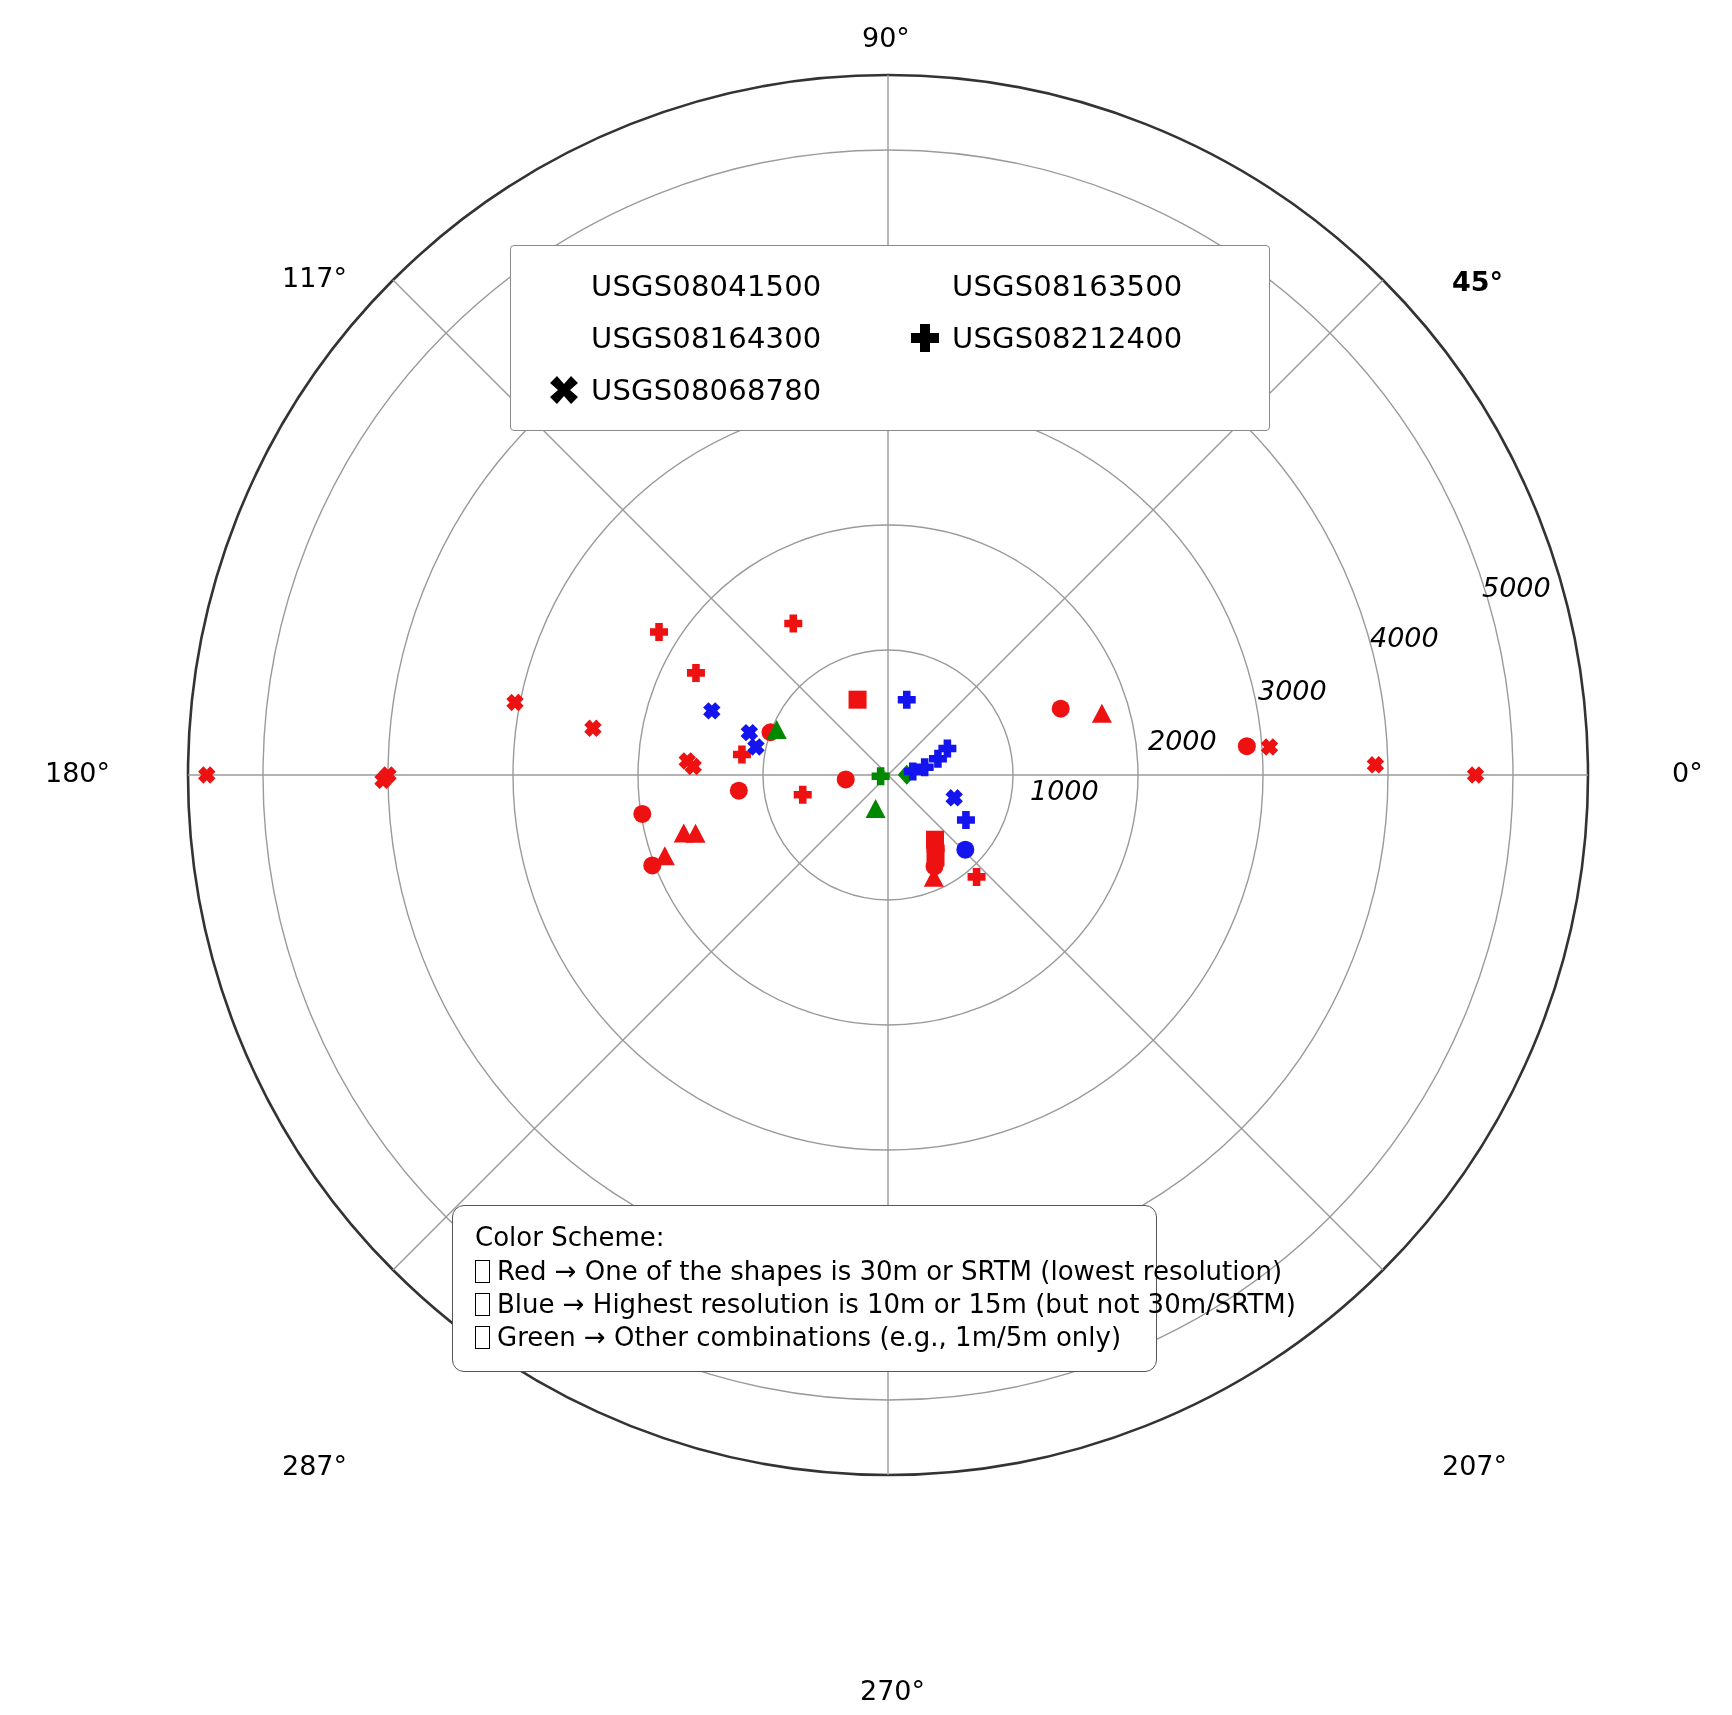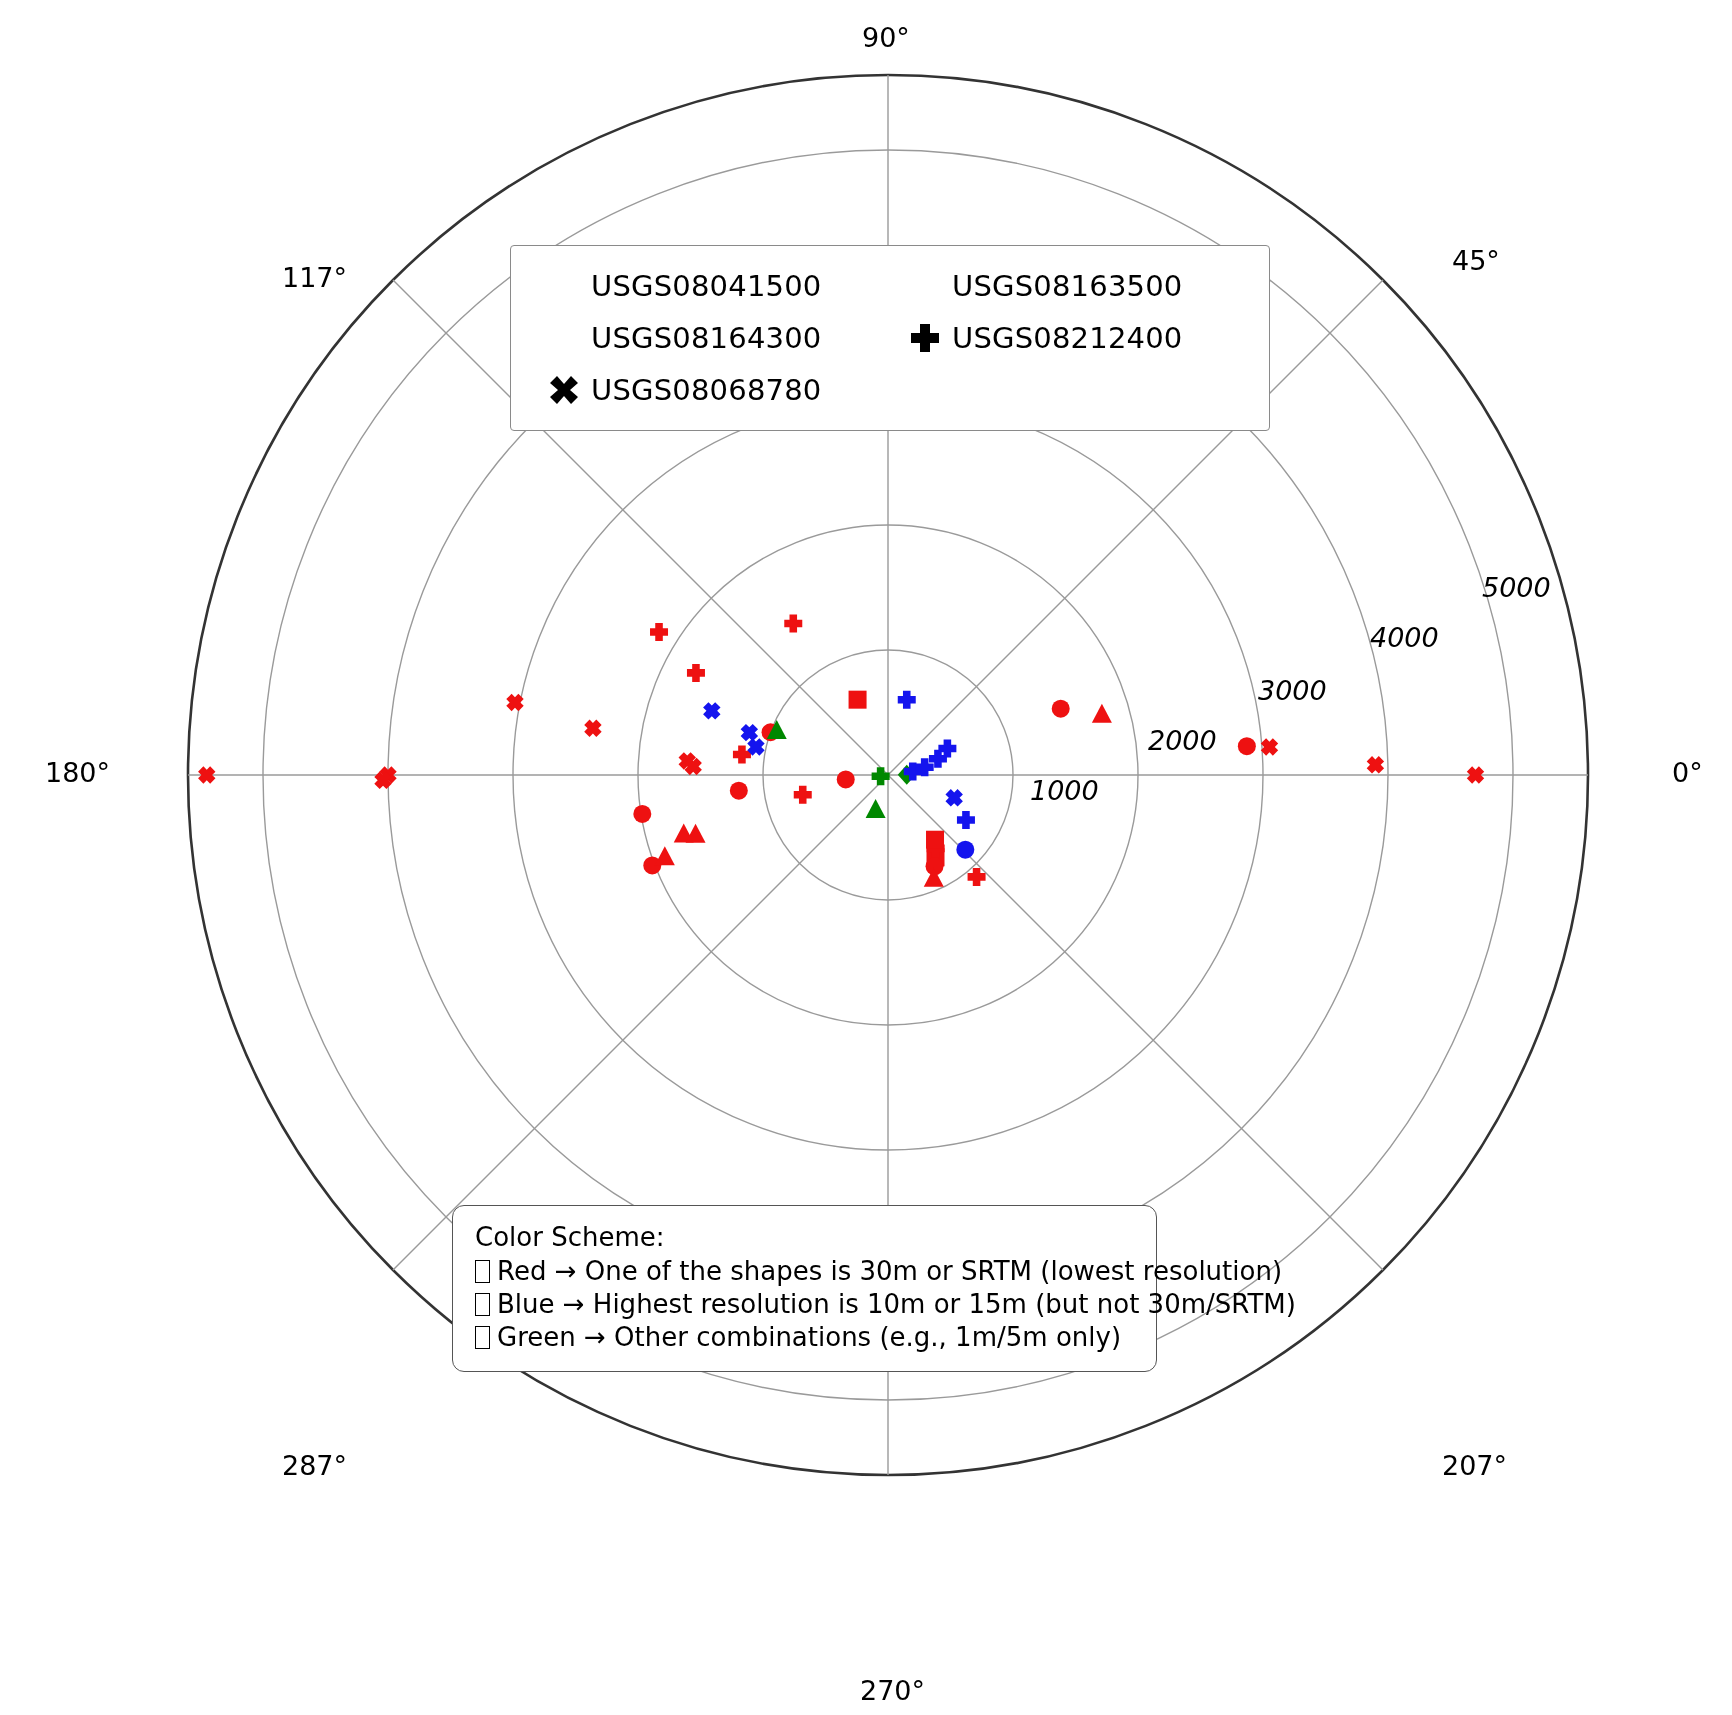--- a/index.html
+++ b/index.html
@@ -182,21 +182,21 @@
       <polygon points="1101.880727346276,703.6706883307177 1091.880727346276,722.6706883307177 1111.880727346276,722.6706883307177" fill="#ee1111"></polygon>
       <polygon points="908.9767017185393,762.5206724759984 916.5367017185392,762.5206724759984 916.5367017185392,767.7406724759984 921.7567017185393,767.7406724759984 921.7567017185393,775.3006724759983 916.5367017185392,775.3006724759983 916.5367017185392,780.5206724759984 908.9767017185393,780.5206724759984 908.9767017185393,775.3006724759983 903.7567017185393,775.3006724759983 903.7567017185393,767.7406724759984 908.9767017185393,767.7406724759984" fill="#1414ee"></polygon>
       <polygon points="920.9005350275178,758.2033115943341 928.4605350275177,758.2033115943341 928.4605350275177,763.4233115943341 933.6805350275177,763.4233115943341 933.6805350275177,770.983311594334 928.4605350275177,770.983311594334 928.4605350275177,776.2033115943341 920.9005350275178,776.2033115943341 920.9005350275178,770.983311594334 915.6805350275177,770.983311594334 915.6805350275177,763.4233115943341 920.9005350275178,763.4233115943341" fill="#1414ee"></polygon>
       <polygon points="934.1504671054956,749.7766077953153 941.7104671054956,749.7766077953153 941.7104671054956,754.9966077953153 946.9304671054956,754.9966077953153 946.9304671054956,762.5566077953152 941.7104671054956,762.5566077953152 941.7104671054956,767.7766077953153 934.1504671054956,767.7766077953153 934.1504671054956,762.5566077953152 928.9304671054956,762.5566077953152 928.9304671054956,754.9966077953153 934.1504671054956,754.9966077953153" fill="#1414ee"></polygon>
       <polygon points="943.6004547467691,739.562118200073 951.160454746769,739.562118200073 951.160454746769,744.782118200073 956.380454746769,744.782118200073 956.380454746769,752.342118200073 951.160454746769,752.342118200073 951.160454746769,757.562118200073 943.6004547467691,757.562118200073 943.6004547467691,752.342118200073 938.380454746769,752.342118200073 938.380454746769,744.782118200073 943.6004547467691,744.782118200073" fill="#1414ee"></polygon>
       <polygon points="798.962619331292,785.6832172550882 806.5226193312919,785.6832172550882 806.5226193312919,790.9032172550882 811.742619331292,790.9032172550882 811.742619331292,798.4632172550881 806.5226193312919,798.4632172550881 806.5226193312919,803.6832172550882 798.962619331292,803.6832172550882 798.962619331292,798.4632172550881 793.742619331292,798.4632172550881 793.742619331292,790.9032172550882 798.962619331292,790.9032172550882" fill="#ee1111"></polygon>
       <circle cx="738.821715694759" cy="790.6792694901479" r="9" fill="#ee1111"></circle>
     </svg>
 
   <div class="angle-label" style="left:1672px; top:757px;">0°</div>
-  <div class="angle-label" style="left:1452px; top:245px;">45°</div>
+  <div class="angle-label" style="left:1452px; top:266px;font-weight:bold;">45°</div>
   <div class="angle-label" style="left:862px; top:22px;">90°</div>
   <div class="angle-label" style="left:282px; top:262px;">117°</div>
   <div class="angle-label" style="left:45px; top:757px;">180°</div>
   <div class="angle-label" style="left:282px; top:1450px;">287°</div>
   <div class="angle-label" style="left:860px; top:1675px;">270°</div>
   <div class="angle-label" style="left:1442px; top:1450px;">207°</div>
 
   <div class="r-label" style="left:1030px; top:775px;">1000</div>
   <div class="r-label" style="left:1148px; top:725px;">2000</div>
   <div class="r-label" style="left:1258px; top:675px;">3000</div>

